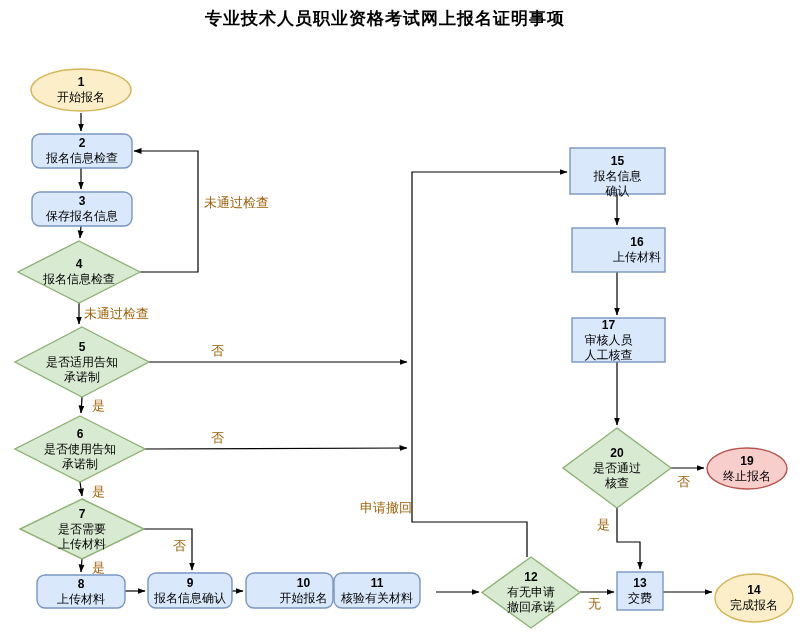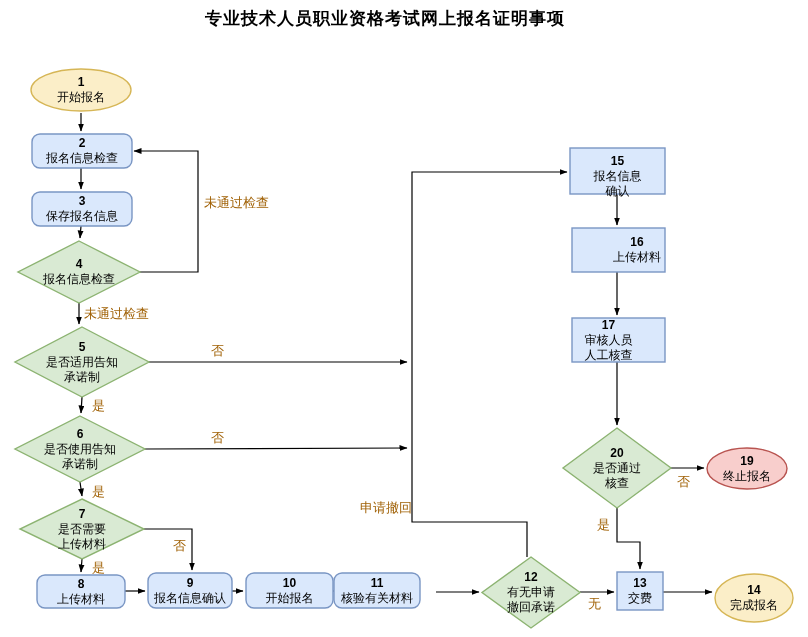--- a/index.html
+++ b/index.html
@@ -133,21 +133,21 @@
       </div>
       <div class="node" style="left: 148px; top: 573px; width: 84px; height: 35px;">
         <svg width="88" height="39" viewBox="-2 -2 88 39">
           <rect x="0" y="0" width="84" height="35" rx="8" ry="8" fill="#DAE8FC" stroke="#7A96C4" stroke-width="1.4"></rect>
         </svg>
         <div class="node-text">
           <div class="node-num">9</div>
           <div>报名信息确认</div>
         </div>
       </div>
-      <div class="node" style="left: 246px; top: 573px; width: 87px; height: 35px;">
+      <div class="node" style="left: 246px; top: 573px; width: 87px; height: 35px; padding-left: 28px;">
         <svg width="91" height="39" viewBox="-2 -2 91 39">
           <rect x="0" y="0" width="87" height="35" rx="8" ry="8" fill="#DAE8FC" stroke="#7A96C4" stroke-width="1.4"></rect>
         </svg>
         <div class="node-text">
           <div class="node-num">10</div>
           <div>开始报名</div>
         </div>
       </div>
       <div class="node" style="left: 334px; top: 573px; width: 86px; height: 35px;">
         <svg width="90" height="39" viewBox="-2 -2 90 39">

